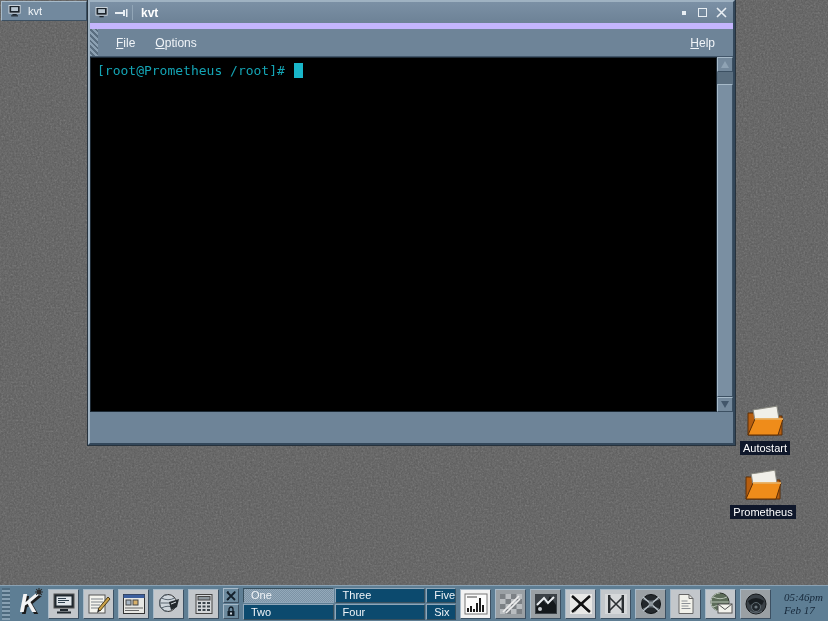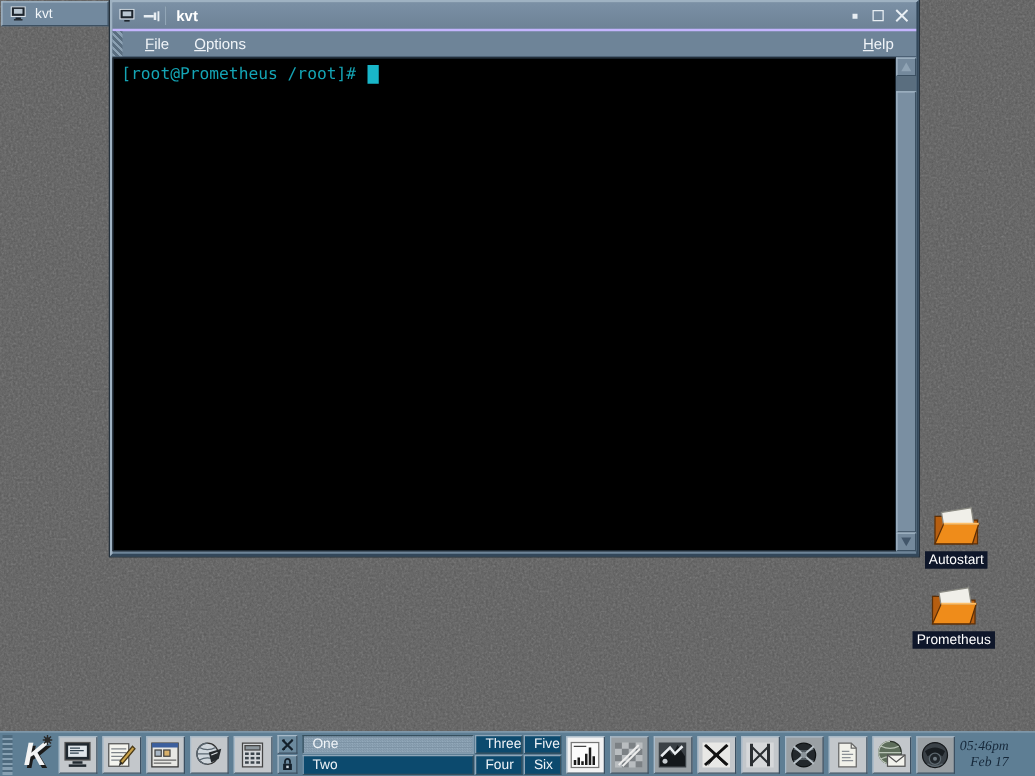--- a/index.html
+++ b/index.html
@@ -27,30 +27,30 @@
   .window{position:absolute;left:88px;top:0;width:647px;height:445px;background:var(--menubar);
     border:2px solid; border-color:#9fb2c2 #33475a #33475a #9fb2c2; box-shadow:0 0 0 1px #26323d;}
   .titlebar{height:21px;display:flex;align-items:center;gap:4px;padding:0 4px;
     background:linear-gradient(var(--titlebar),#6d8296);}
   .tb-btn{width:15px;height:15px;display:flex;align-items:center;justify-content:center;color:#e8eef3;}
   .tb-sep{width:1px;height:15px;background:#55687a;border-right:1px solid #92a6b7;}
   .win-title{color:#ffffff;font-weight:bold;font-size:12px;padding-left:4px;flex:1;}
   .max-glyph{width:9px;height:9px;border:1px solid #e8eef3;}
   .min-glyph{width:4px;height:4px;background:#e8eef3;}
 
-  .menubar{height:23px;display:flex;align-items:center;background:var(--menubar);
-    border-top:2px solid #c4b5fd;border-bottom:1px solid #42566a;padding-right:8px;}
+  .menubar{height:34px;display:flex;align-items:center;background:var(--menubar);
+    border-top:6px solid #c4b5fd;border-bottom:1px solid #42566a;padding-right:8px;}
   .menu-handle{width:8px;height:100%;margin-right:8px;
     background:repeating-linear-gradient(45deg,#8ba0b2 0 2px,#5a6e80 2px 4px);}
   .menu-item{color:#f0f4f8;font-size:12px;padding:3px 10px;}
   .menu-label{display:inline-block;}
   .menu-label::first-letter{text-decoration:underline;}
   .menu-spacer{flex:1;}
 
-  .term-wrap{display:flex;height:395px;}
+  .term-wrap{display:flex;height:355px;}
   .terminal{flex:1;background:var(--terminal-bg);border:1px solid #1d2934;
     font-family:"DejaVu Sans Mono","Liberation Mono",monospace;font-size:13px;color:var(--terminal-fg);
     padding:5px 0 0 6px;white-space:pre;}
   .cursor{display:inline-block;width:9px;height:15px;background:var(--cursor);
     vertical-align:text-bottom;margin-left:9px;}
   .scrollbar{width:16px;background:#6a7f92;display:flex;flex-direction:column;}
   .sb-arrow{height:15px;display:flex;align-items:center;justify-content:center;background:#74899c;}
   .sb-track{flex:1;background:#5a6e7f;padding-top:12px;display:flex;flex-direction:column;}
   .sb-thumb{flex:1;background:#7a8fa2;}
   .tri-up{width:0;height:0;border-left:4px solid transparent;border-right:4px solid transparent;border-bottom:7px solid #8fa3b4;}
@@ -67,27 +67,27 @@
     background:repeating-linear-gradient(0deg,#87a0b2 0 2px,#4e6a7e 2px 4px);}
   .kbtn{width:30px;height:32px;position:relative;display:flex;align-items:center;justify-content:center;}
   .kbtn .K{font-size:26px;font-weight:bold;color:#f4f4f4;text-shadow:2px 2px 0 #1b1b1b;font-style:italic;}
   .kbtn .gear{position:absolute;right:1px;top:0;}
   .tile{width:31px;height:30px;background:var(--tile);display:flex;align-items:center;justify-content:center;}
   .tile.dark{background:#9aa0a4;}
   .tile.white{background:#f2f2f2;}
   .launchers{display:flex;gap:4px;}
   .mini-stack{display:flex;flex-direction:column;gap:1px;}
   .mini-btn{width:16px;height:15px;background:#6c8a9e;display:flex;align-items:center;justify-content:center;}
-  .pager{width:213px;height:32px;display:grid;grid-template-columns:repeat(1,1fr);
+  .pager{width:213px;height:32px;display:grid;grid-template-columns:repeat(2,1fr);
     grid-template-rows:repeat(2,1fr);grid-auto-flow:column;gap:1px;}
   .pg-btn{background:#0c4a6e;color:#f0f4f8;font-size:11px;display:flex;align-items:center;
     padding-left:7px;border:1px solid;border-color:#8fa6b8 #37505f #37505f #8fa6b8;}
   .pg-btn.active{background:repeating-conic-gradient(var(--pager-active) 0% 25%,#7d93a5 0% 50%);
     background-size:2px 2px;border-color:#37505f #8fa6b8 #8fa6b8 #37505f;}
-  .clock{margin-left:auto;margin-right:19px;text-align:right;color:#16283a;
+  .clock{margin-left:auto;margin-right:3px;text-align:left;color:#16283a;
     font-family:"Liberation Serif",serif;font-style:italic;font-size:11px;line-height:13px;}
 </style>
 </head>
 <body>
 
 <div class="desktop">
   <svg class="texture" width="828" height="621">
     <filter id="grain">
       <feTurbulence type="fractalNoise" baseFrequency="0.55" numOctaves="3" seed="7"></feTurbulence>
       <feColorMatrix type="saturate" values="0"></feColorMatrix>

